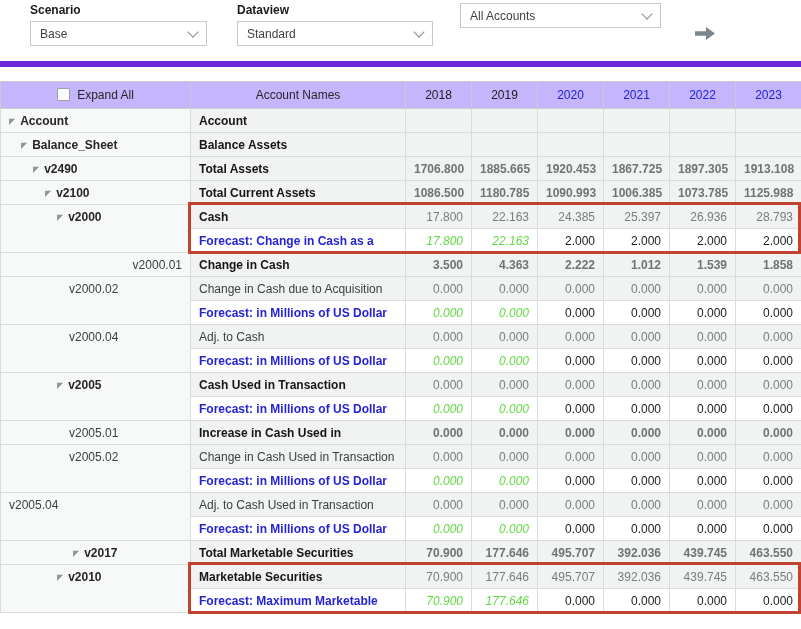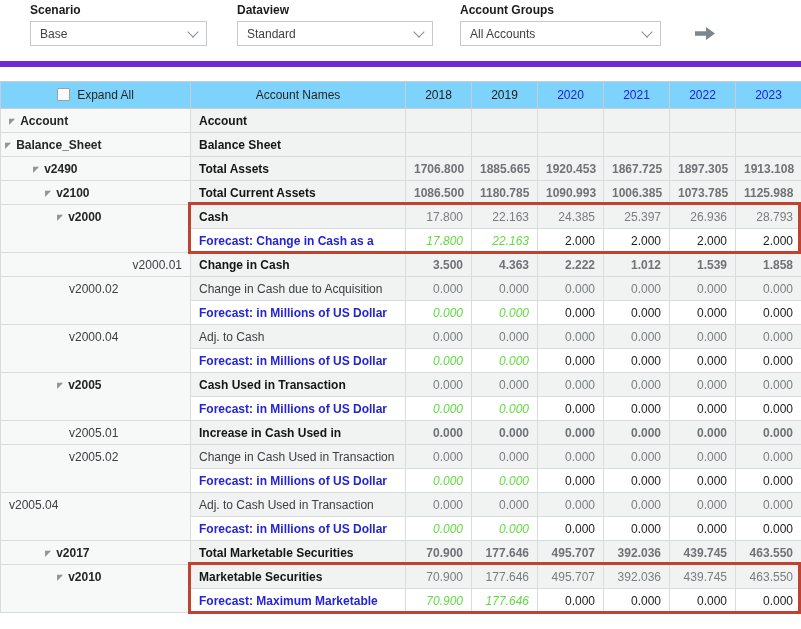--- a/index.html
+++ b/index.html
@@ -16,21 +16,21 @@
   .field .lbl{display:block;font-size:12px;font-weight:bold;color:#1b1b1b;margin-bottom:4px;}
   .select{height:25px;border:1px solid #c6cacd;background:#fff;display:flex;align-items:center;
           padding:0 9px;font-size:12px;color:#404040;cursor:pointer;box-sizing:border-box;}
   .chev{width:7px;height:7px;border-right:1.6px solid #878e92;border-bottom:1.6px solid #878e92;
         transform:rotate(45deg);margin-left:auto;margin-top:-4px;flex:0 0 auto;}
   .go{position:absolute;left:694px;top:26px;width:22px;height:15px;cursor:pointer;background:none;border:none;padding:0;}
   
   .grid-wrap{position:relative;margin-top:14px;}
   table{border-collapse:collapse;table-layout:fixed;width:801px;font-size:12px;}
   th,td{border:1px solid #d9dcdd;padding:0 8px;height:24px;box-sizing:border-box;overflow:hidden;white-space:nowrap;}
-  thead th{background:#7dd3fc;height:27px;font-weight:normal;color:#262626;border-color:#c9cdcf;text-align:center;}
+  thead th{background:#c4b5fd;height:27px;font-weight:normal;color:#262626;border-color:#c9cdcf;text-align:center;}
   thead th.year-history{color:#1c1c1c;}
   thead th.year-forecast{color:#2020d6;}
   .cb{display:inline-block;width:11px;height:11px;border:1px solid #9aa0a3;background:#fbfbfb;
       vertical-align:-2px;margin-right:7px;border-radius:1px;cursor:pointer;}
   td.member{background:#f7f8f8;vertical-align:top;padding-top:5px;text-align:left;}
   .twisty{display:inline-block;color:#8f9699;font-size:8px;margin-right:5px;transform:translateY(-1px);cursor:pointer;}
   .member-label{color:#3c4043;}
   .member-label.bold{font-weight:bold;color:#262626;}
   td.name{background:#f1f2f2;color:#3c4043;text-align:left;}
   td.name.bold{font-weight:bold;color:#151515;}
@@ -55,21 +55,20 @@
     </div>
   </div>
   <div class="field field-2">
     <span class="lbl">Dataview</span>
     <div class="select">
       <span>Standard</span>
       <span class="chev"></span>
     </div>
   </div>
   <div class="field field-3">
-    <span class="lbl">Account Groups</span>
     <div class="select">
       <span>All Accounts</span>
       <span class="chev"></span>
     </div>
   </div>
   <button class="go">
     <svg width="22" height="15" viewBox="0 0 22 15">
       <path d="M1 5.2h11V1l9 6.5-9 6.5V9.8H1z" fill="#7d868c"></path>
     </svg>
   </button>
@@ -106,22 +105,22 @@
           <td class="member" rowspan="1" style="padding-left: 8px;"><span class="twisty">◤</span><span class="member-label bold">Account</span></td>
           <td class="name bold">Account</td>
           <td class="val"></td>
           <td class="val"></td>
           <td class="val"></td>
           <td class="val"></td>
           <td class="val"></td>
           <td class="val"></td>
         </tr>
         <tr class="acct">
-          <td class="member" rowspan="1" style="padding-left: 4px;"><span class="twisty">◤</span><span class="member-label bold">Balance_Sheet</span></td>
-          <td class="name bold">Balance Sheet</td>
+          <td class="member" rowspan="1" style="padding-left: 20px;"><span class="twisty">◤</span><span class="member-label bold">Balance_Sheet</span></td>
+          <td class="name bold">Balance Assets</td>
           <td class="val"></td>
           <td class="val"></td>
           <td class="val"></td>
           <td class="val"></td>
           <td class="val"></td>
           <td class="val"></td>
         </tr>
         <tr class="acct">
           <td class="member" rowspan="1" style="padding-left: 32px;"><span class="twisty">◤</span><span class="member-label bold">v2490</span></td>
           <td class="name bold">Total Assets</td>
@@ -270,21 +269,21 @@
         <tr class="fcst">
           <td class="name">Forecast: in Millions of US Dollar</td>
           <td class="val green">0.000</td>
           <td class="val green">0.000</td>
           <td class="val black">0.000</td>
           <td class="val black">0.000</td>
           <td class="val black">0.000</td>
           <td class="val black">0.000</td>
         </tr>
         <tr class="acct">
-          <td class="member" rowspan="1" style="padding-left: 44px;"><span class="twisty">◤</span><span class="member-label bold">v2017</span></td>
+          <td class="member" rowspan="1" style="padding-left: 72px;"><span class="twisty">◤</span><span class="member-label bold">v2017</span></td>
           <td class="name bold">Total Marketable Securities</td>
           <td class="val bold">70.900</td>
           <td class="val bold">177.646</td>
           <td class="val bold">495.707</td>
           <td class="val bold">392.036</td>
           <td class="val bold">439.745</td>
           <td class="val bold">463.550</td>
         </tr>
         <tr class="acct">
           <td class="member" rowspan="2" style="padding-left: 56px;"><span class="twisty">◤</span><span class="member-label bold">v2010</span></td>

